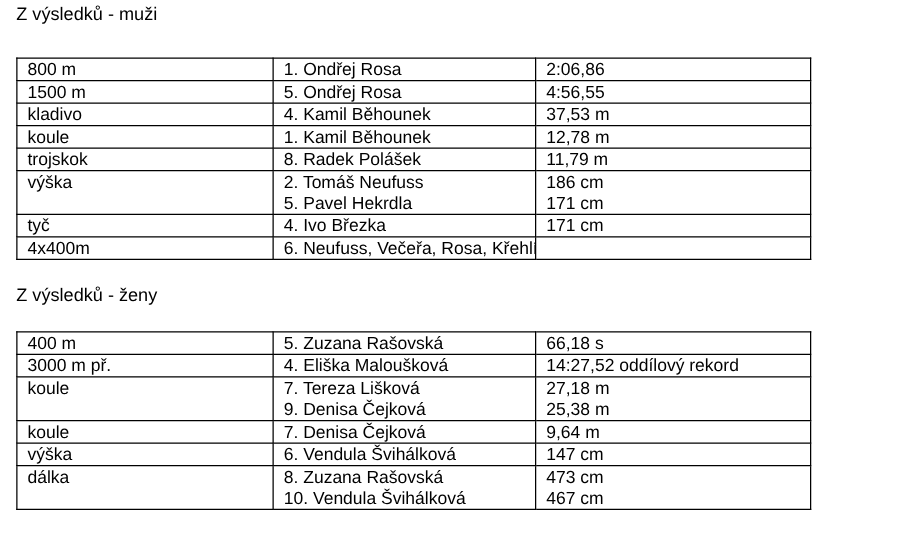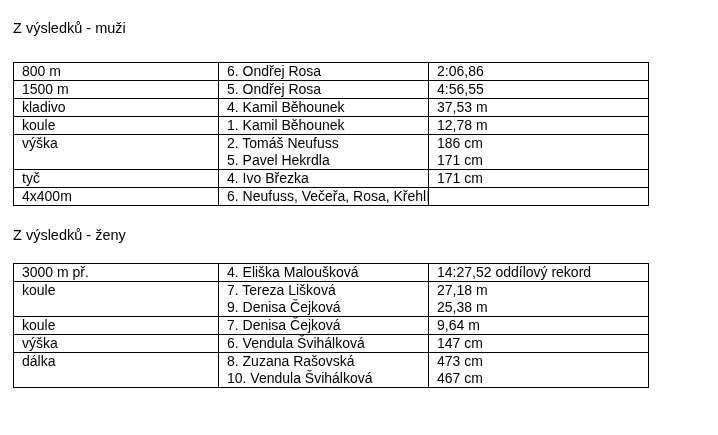--- a/index.html
+++ b/index.html
@@ -7,21 +7,21 @@
     margin: 0; padding: 0;
     background: #ffffff;
   }
   body {
     width: 718px; height: 435px;
     font-family: "Liberation Sans", sans-serif;
     color: #000000;
     overflow: hidden;
   }
   .doc {
-    padding: 20px 0 0 13px;
+    padding: 4px 0 0 13px;
   }
   .section-title {
     margin: 0;
     font-size: 14.5px;
     line-height: 16px;
     font-weight: normal;
   }
   .title-men  { margin-bottom: 26px; }
   .title-women{ margin-bottom: 20px; }
   .section-women { margin-top: 21px; }
@@ -51,21 +51,21 @@
 
   <section class="section-men">
     <p class="section-title title-men">Z výsledků - muži</p>
     <table class="results">
       <tbody>
           <tr>
             <td class="col-event">
               <div class="line">800 m</div>
             </td>
             <td class="col-athlete">
-              <div class="line">6. Ondřej Rosa</div>
+              <div class="line">1. Ondřej Rosa</div>
             </td>
             <td class="col-result">
               <div class="line">2:06,86</div>
             </td>
           </tr>
           <tr>
             <td class="col-event">
               <div class="line">1500 m</div>
             </td>
             <td class="col-athlete">
@@ -88,20 +88,31 @@
           </tr>
           <tr>
             <td class="col-event">
               <div class="line">koule</div>
             </td>
             <td class="col-athlete">
               <div class="line">1. Kamil Běhounek</div>
             </td>
             <td class="col-result">
               <div class="line">12,78 m</div>
+            </td>
+          </tr>
+          <tr>
+            <td class="col-event">
+              <div class="line">trojskok</div>
+            </td>
+            <td class="col-athlete">
+              <div class="line">8. Radek Polášek</div>
+            </td>
+            <td class="col-result">
+              <div class="line">11,79 m</div>
             </td>
           </tr>
           <tr>
             <td class="col-event">
               <div class="line">výška</div>
             </td>
             <td class="col-athlete">
               <div class="line">2. Tomáš Neufuss</div>
               <div class="line">5. Pavel Hekrdla</div>
             </td>
@@ -135,20 +146,31 @@
         </tbody>
     </table>
   </section>
 
   <section class="section-women">
     <p class="section-title title-women">Z výsledků - ženy</p>
     <table class="results">
       <tbody>
           <tr>
             <td class="col-event">
+              <div class="line">400 m</div>
+            </td>
+            <td class="col-athlete">
+              <div class="line">5. Zuzana Rašovská</div>
+            </td>
+            <td class="col-result">
+              <div class="line">66,18 s</div>
+            </td>
+          </tr>
+          <tr>
+            <td class="col-event">
               <div class="line">3000 m př.</div>
             </td>
             <td class="col-athlete">
               <div class="line">4. Eliška Maloušková</div>
             </td>
             <td class="col-result">
               <div class="line">14:27,52 oddílový rekord</div>
             </td>
           </tr>
           <tr>

